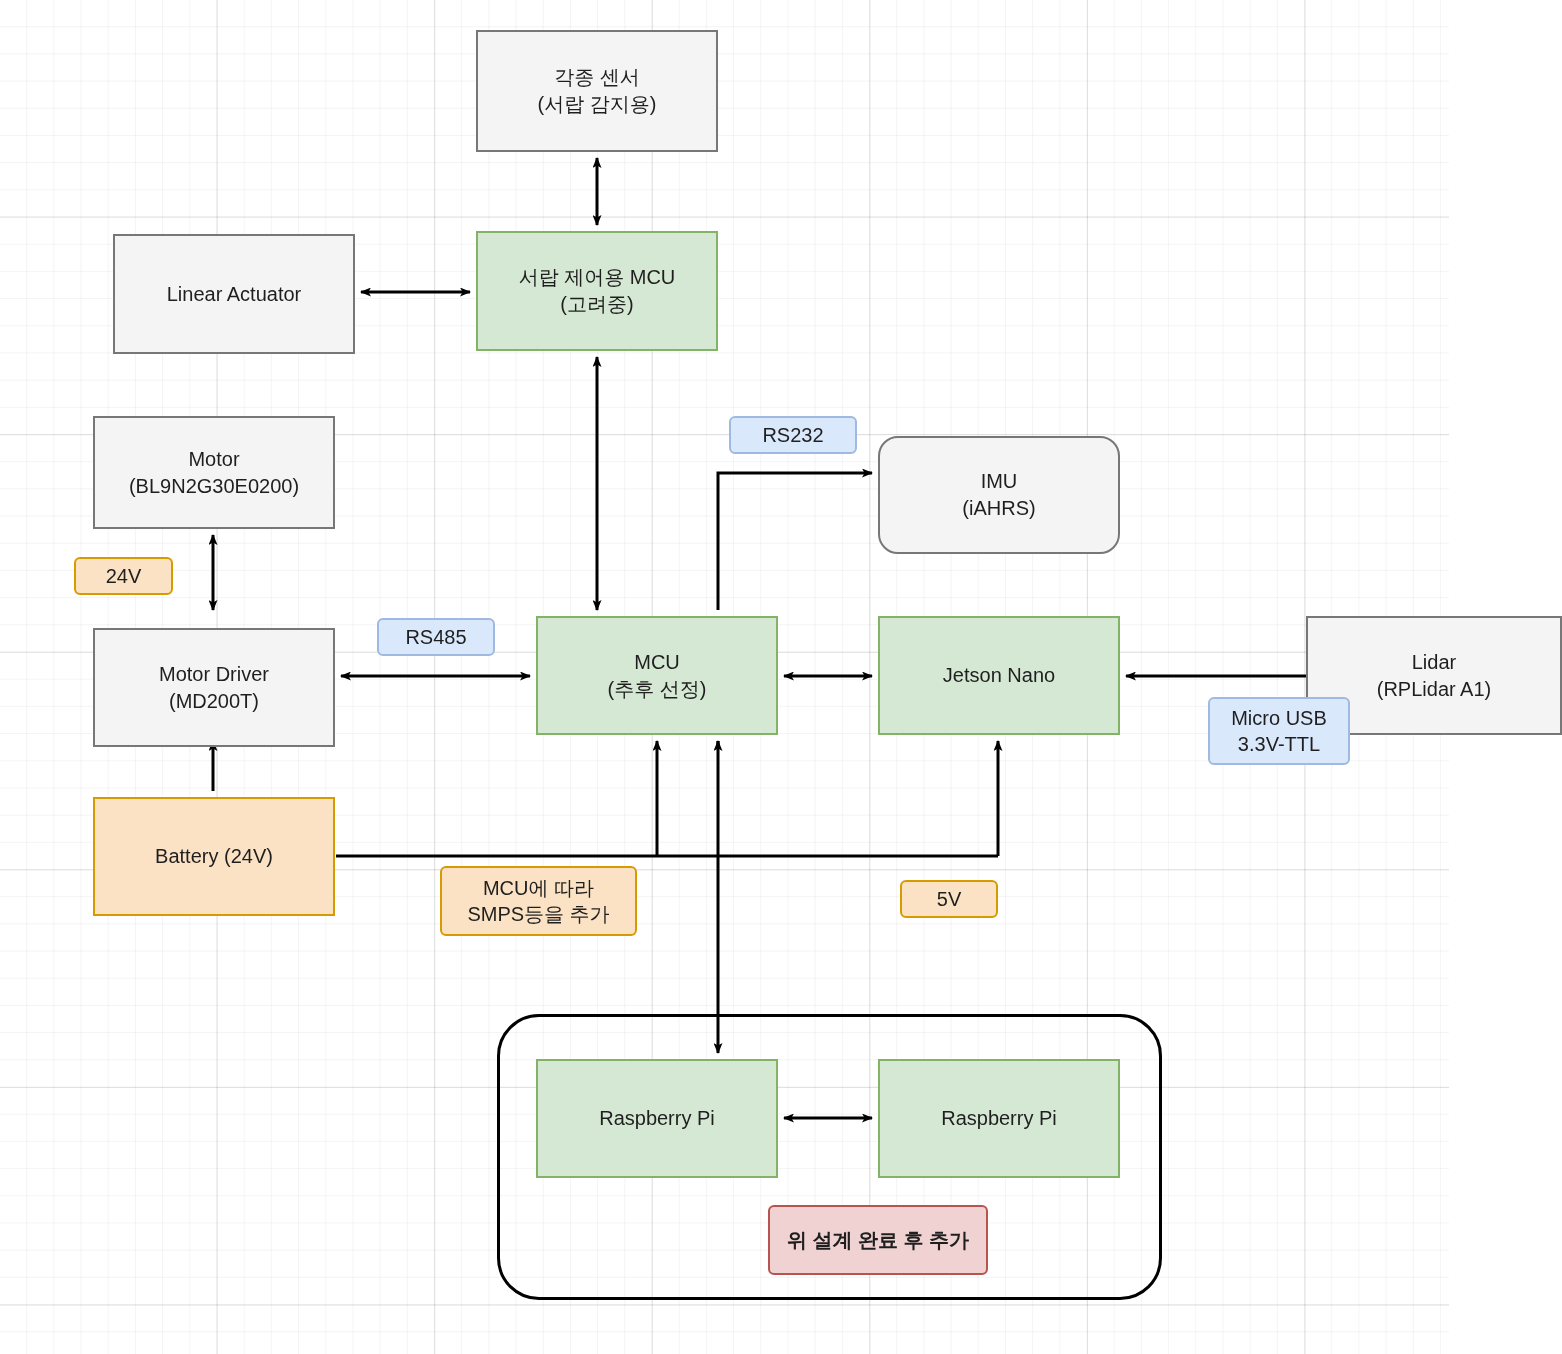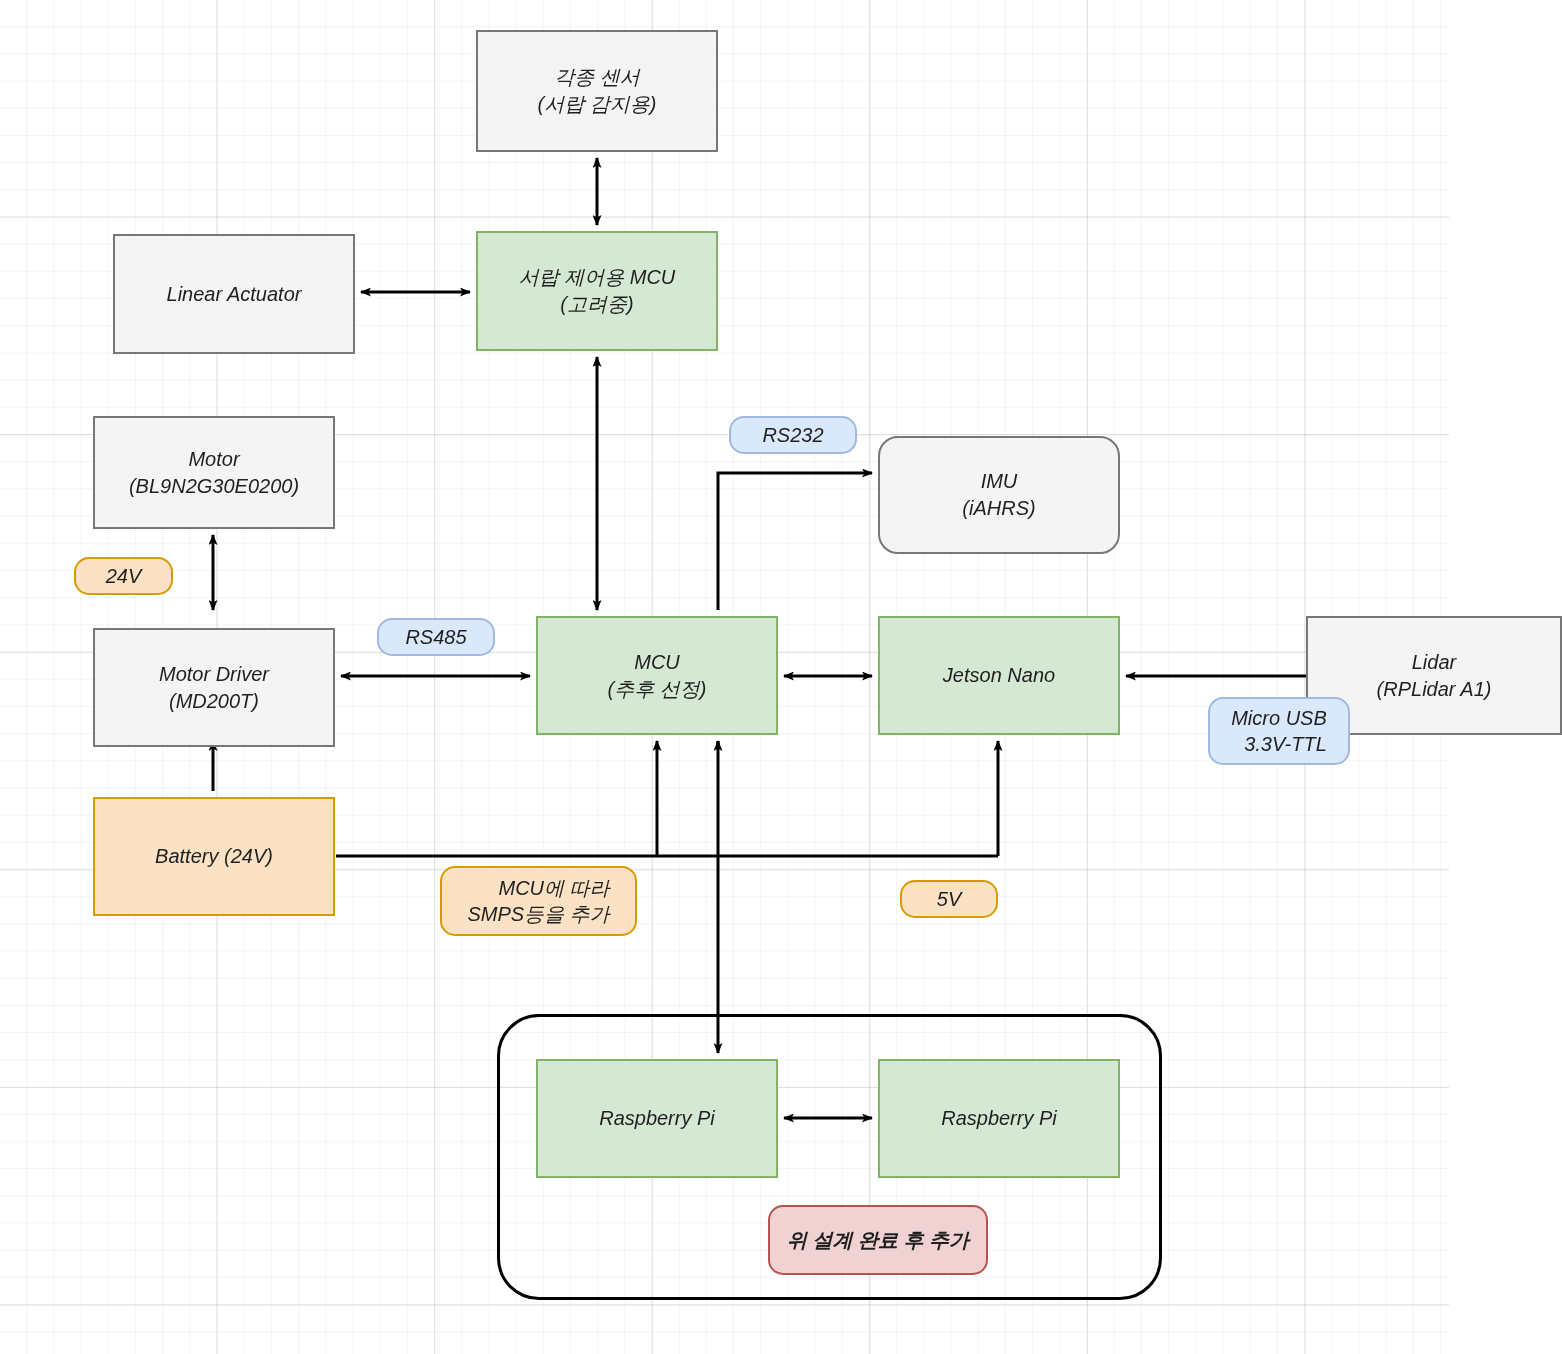--- a/index.html
+++ b/index.html
@@ -12,37 +12,36 @@
   #canvas{
     position:relative;width:1449px;height:1354px;
     background-color:#ffffff;
     background-image:
       linear-gradient(to right, rgba(0,0,0,0.045) 1px, transparent 1px),
       linear-gradient(to bottom, rgba(0,0,0,0.045) 1px, transparent 1px),
       linear-gradient(to right, rgba(0,0,0,0.10) 1px, transparent 1px),
       linear-gradient(to bottom, rgba(0,0,0,0.10) 1px, transparent 1px);
     background-size:27.2px 27.2px, 27.2px 27.2px, 217.6px 217.6px, 217.6px 217.6px;
     background-position:-1px -1px,-1px -1px,-1px -1px,-1px -1px;
-    font-style:italic;
   }
   .node{
     position:absolute;box-sizing:border-box;
     display:flex;align-items:center;justify-content:center;
     text-align:center;line-height:1.35;
     font-size:20px;color:#1f1f1f;white-space:pre-line;
   }
   .n-gray{background:#f4f4f4;border:2px solid #777777;}
   .n-green{background:#d5e8d4;border:2px solid #82b366;}
   .n-orange{background:#fbe2c4;border:2px solid #d79b00;}
   .chip{
     position:absolute;box-sizing:border-box;
     display:flex;align-items:center;justify-content:center;
-    text-align:right;line-height:1.3;
+    text-align:center;line-height:1.3;
     font-size:20px;color:#1f1f1f;white-space:pre-line;
-    border-radius:15px;
+    border-radius:6px;
   }
   .c-blue{background:#dae8fc;border:2px solid #9fb9e0;}
   .c-orange{background:#fbe2c4;border:2px solid #d79b00;}
   .c-red{background:#f1d2d2;border:2px solid #b85450;font-weight:bold;margin-left:48px;}
   .group-box{
     position:absolute;box-sizing:border-box;
     border:3px solid #000000;border-radius:42px;background:transparent;
   }
   svg.edges{position:absolute;left:0;top:0;width:1562px;height:1354px;pointer-events:none;}
 </style>

